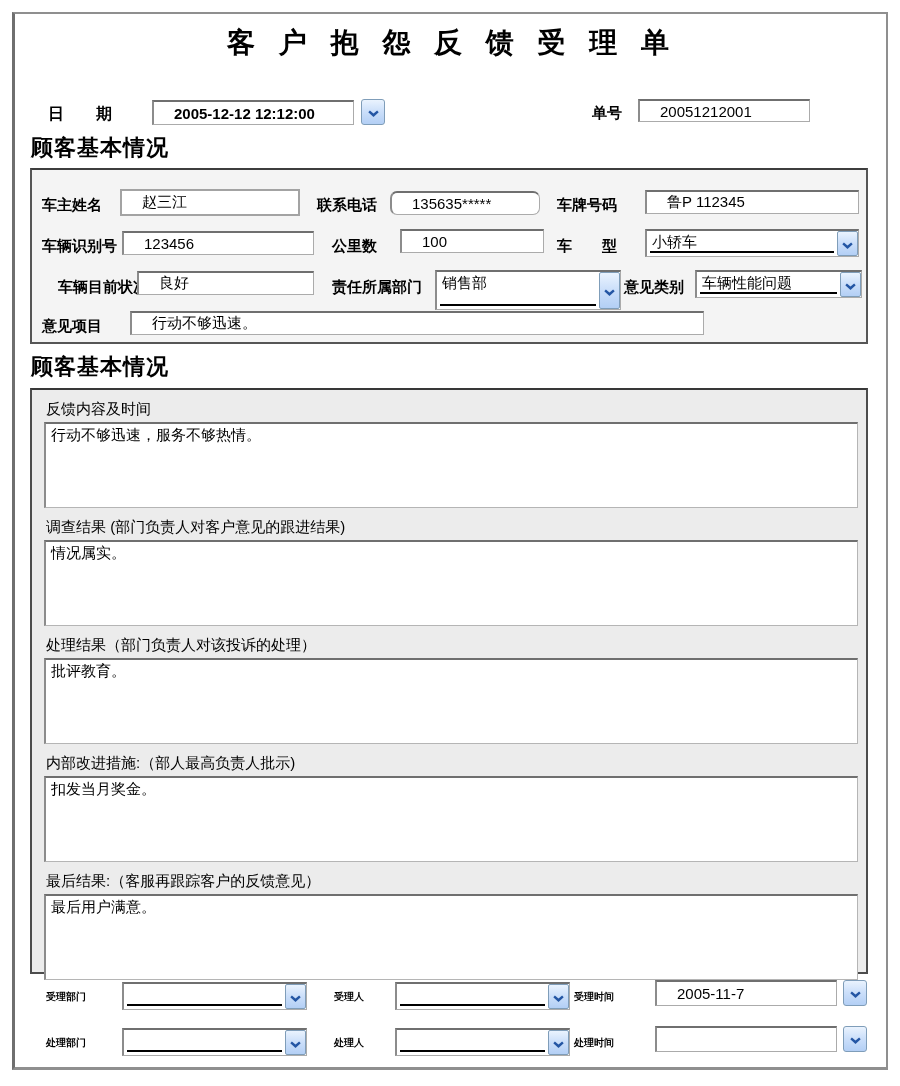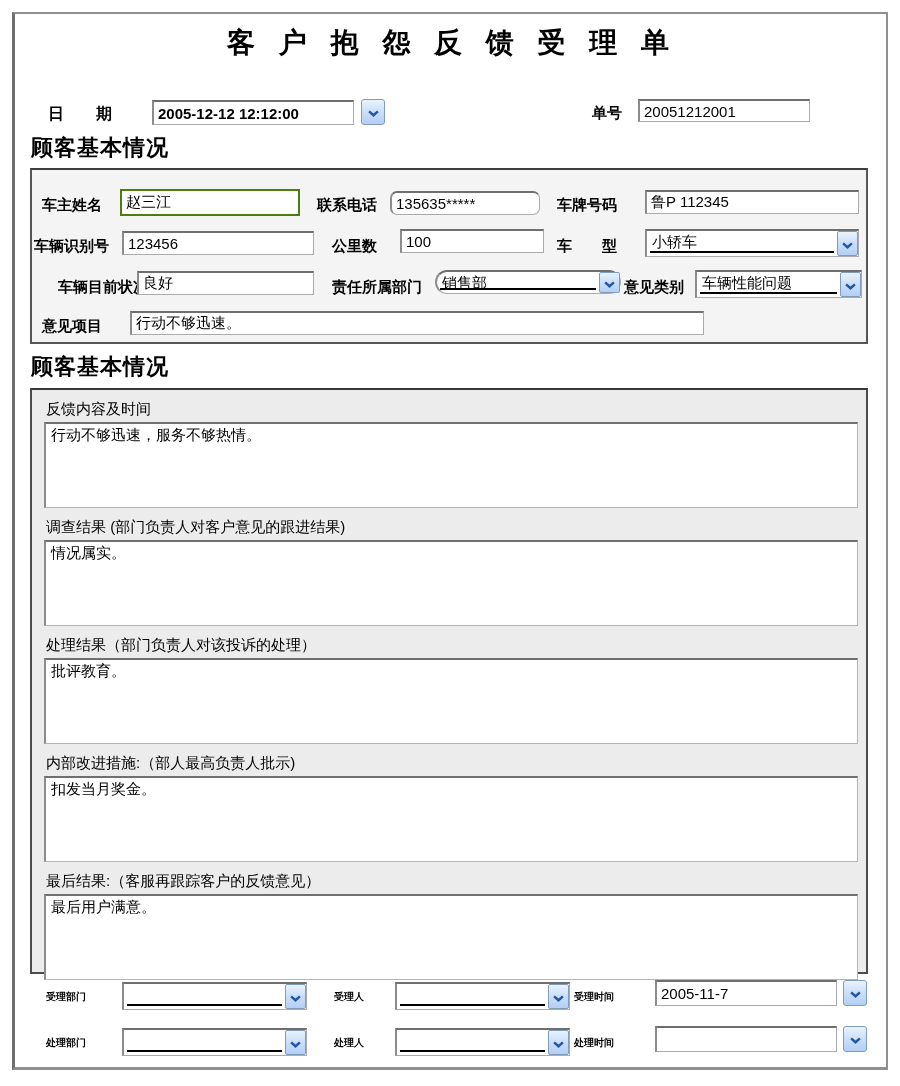--- a/index.html
+++ b/index.html
@@ -9,23 +9,23 @@
   .frame { position:absolute; left:12px; top:12px; width:876px; height:1058px;
     border:2px solid #8f8f8f; border-left:3px solid #6f6f6f; border-bottom:3px solid #8f8f8f; background:#fff; }
 
   .title { position:absolute; left:0; top:24px; width:100%; text-align:center;
     font-size:28px; font-weight:bold; letter-spacing:4px; word-spacing:8px; }
 
   .lbl { position:absolute; font-size:15px; font-weight:bold; white-space:pre; }
   .sec-head { position:absolute; font-size:22px; font-weight:bold; letter-spacing:1px; }
 
   .inp { position:absolute; background:#fff; font:15px "Liberation Sans","DejaVu Sans",sans-serif;
-    padding:2px 4px; outline:none;
+    padding:2px 20px; outline:none;
     border:1px solid #ababab; border-top:2px solid #6f6f6f; border-left:2px solid #8c8c8c; }
-  .inp.red { border:2px solid #4d7c0f; }
+  .inp.red { border:2px solid #a3a3a3; }
 
   .combo { position:absolute; display:flex; align-items:stretch; background:#fff;
     border:1px solid #ababab; border-top:2px solid #6f6f6f; border-left:2px solid #8c8c8c; cursor:default; }
   .combo-val { flex:1; margin:2px 3px 3px 3px; padding-left:2px; font-size:15px;
     border-bottom:2px solid #000; white-space:nowrap; overflow:hidden; }
   .xp-btn { width:21px; display:flex; align-items:center; justify-content:center;
     background:linear-gradient(180deg,#eaf3fe 0%,#cde0fa 45%,#b3cff5 100%);
     border:1px solid #7f9db9; border-radius:2px; cursor:pointer; }
   .xp-btn svg { width:11px; height:7px; }
   .drop-btn { position:absolute; height:26px; width:24px; border-radius:3px; }
@@ -64,38 +64,38 @@
   <div class="sec-head" style="left:31px; top:133px;">顾客基本情况</div>
   <div class="box1">
 
     <div class="lbl" style="left:10px; top:26px;">车主姓名</div>
     <input class="inp red" style="left: 88px; top: 19px; width: 180px; height: 27px;" value="赵三江">
     <div class="lbl" style="left:285px; top:26px;">联系电话</div>
     <input class="inp" style="left: 358px; top: 21px; width: 150px; height: 24px; border-radius: 7px;" value="135635*****">
     <div class="lbl" style="left:525px; top:26px;">车牌号码</div>
     <input class="inp" style="left: 613px; top: 20px; width: 214px; height: 24px;" value="鲁P 112345">
 
-    <div class="lbl" style="left:2px; top:67px;">车辆识别号</div>
+    <div class="lbl" style="left:10px; top:67px;">车辆识别号</div>
     <input class="inp" style="left: 90px; top: 61px; width: 192px; height: 24px;" value="123456">
     <div class="lbl" style="left:300px; top:67px;">公里数</div>
     <input class="inp" style="left: 368px; top: 59px; width: 144px; height: 24px;" value="100">
     <div class="lbl" style="left:525px; top:67px;">车　　型</div>
     <div class="combo" style="left:613px; top:59px; width:214px; height:28px;">
       <div class="combo-val">小轿车</div>
       <div class="xp-btn">
           <span><svg viewBox="0 0 10 6">
               <path d="M1 1 L5 4.6 L9 1" stroke="#2456a4" stroke-width="2.2" fill="none"></path>
             </svg></span>
         </div>
     </div>
 
     <div class="lbl" style="left:10px; top:108px;margin-left:16px;">车辆目前状况</div>
     <input class="inp" style="left: 105px; top: 101px; width: 177px; height: 24px;" value="良好">
     <div class="lbl" style="left:300px; top:108px;">责任所属部门</div>
-    <div class="combo" style="left:403px; top:100px; width:186px; height:24px;border-radius:14px;">
+    <div class="combo" style="left:403px; top:100px; width:186px; height:40px;">
       <div class="combo-val">销售部</div>
       <div class="xp-btn">
           <span><svg viewBox="0 0 10 6">
               <path d="M1 1 L5 4.6 L9 1" stroke="#2456a4" stroke-width="2.2" fill="none"></path>
             </svg></span>
         </div>
     </div>
     <div class="lbl" style="left:592px; top:108px;">意见类别</div>
     <div class="combo" style="left:663px; top:100px; width:167px; height:28px;">
       <div class="combo-val">车辆性能问题</div>

